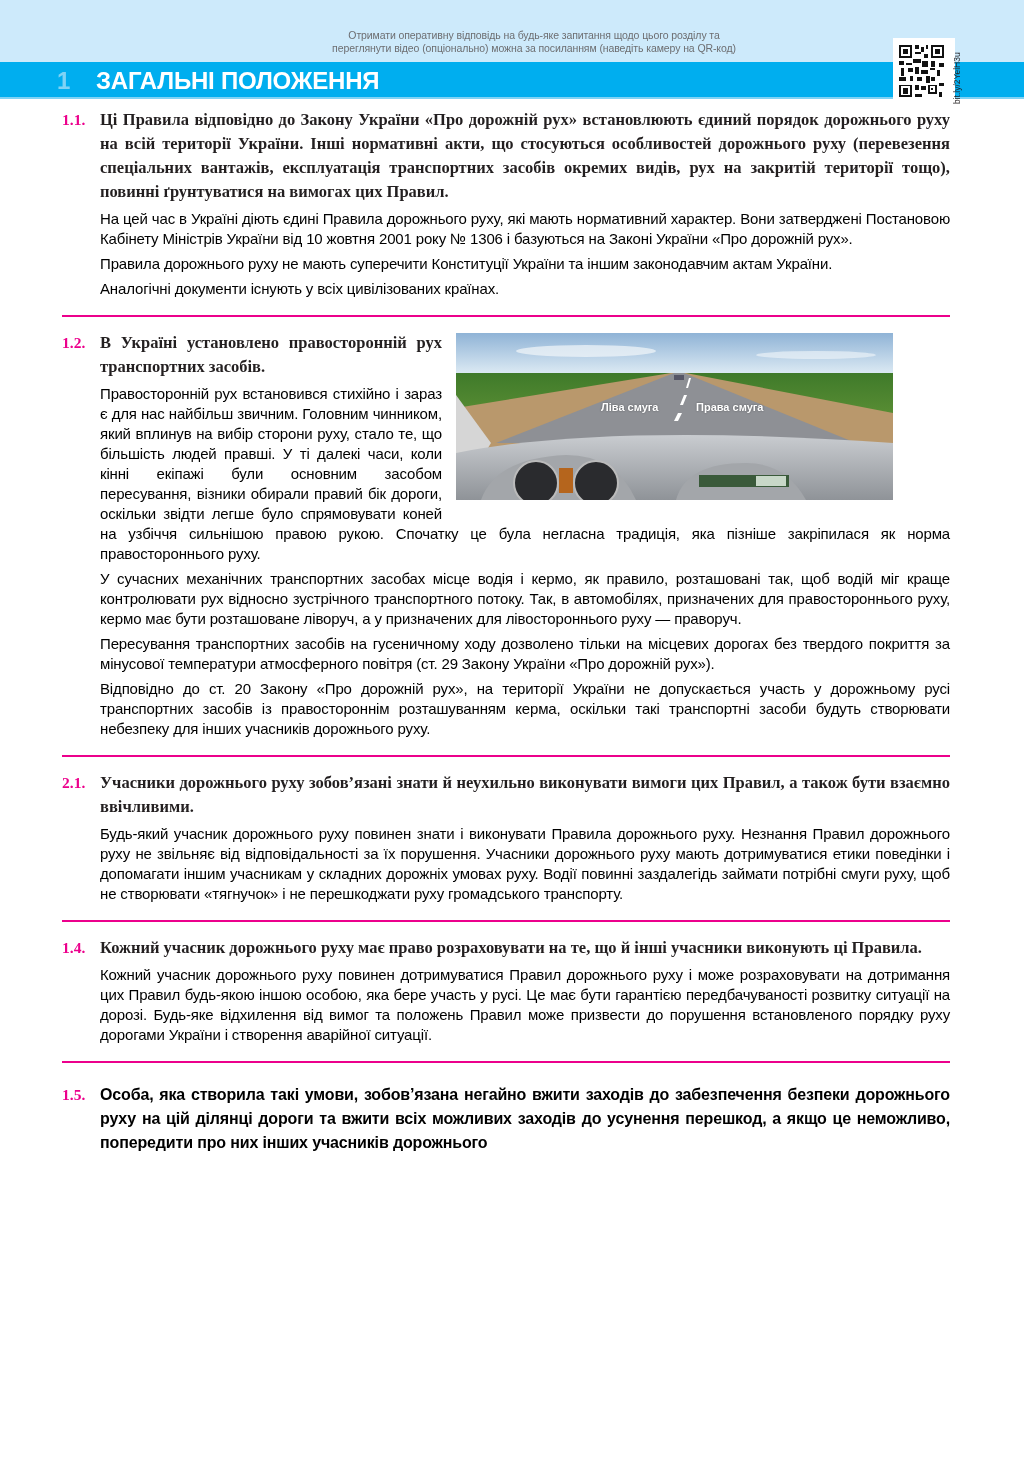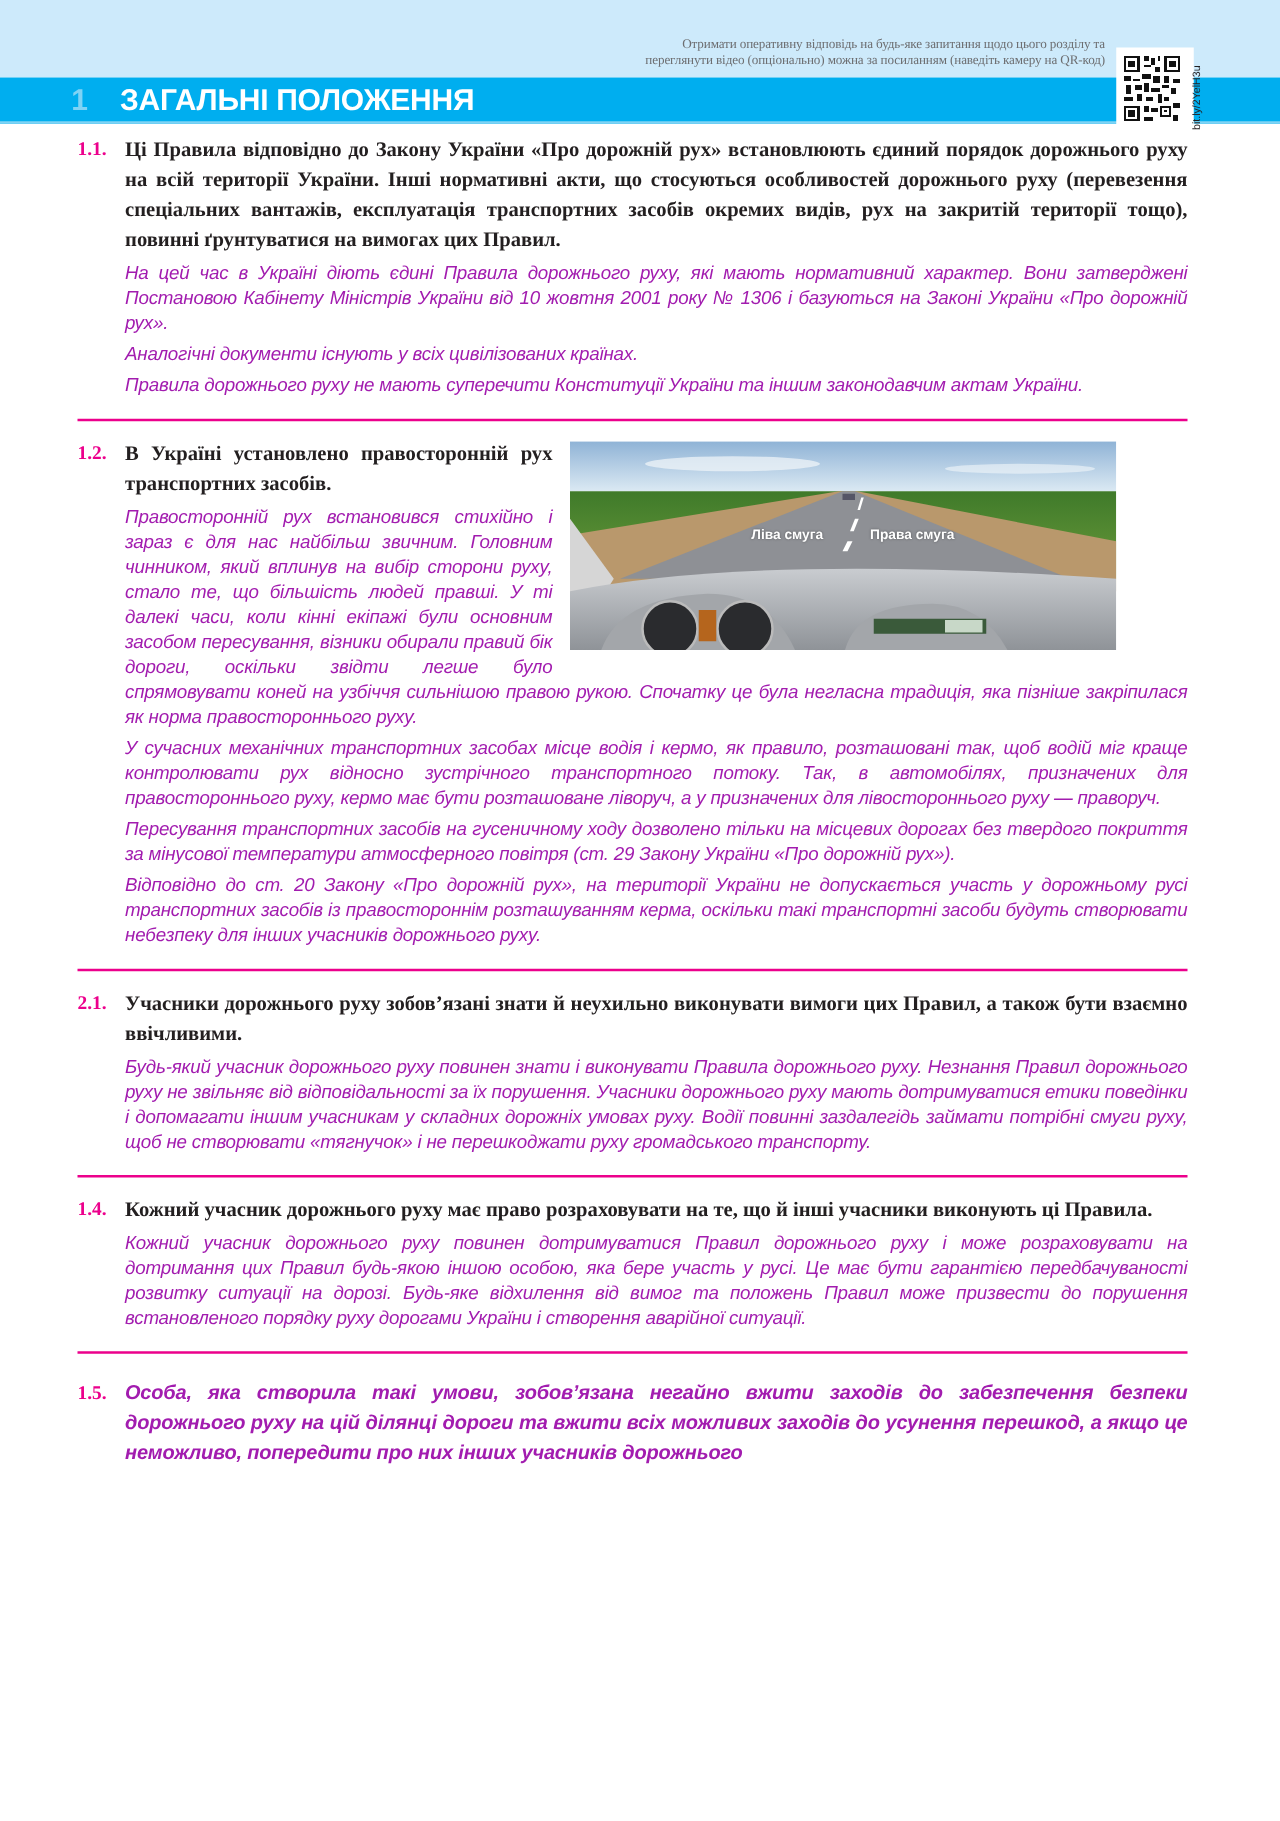--- a/index.html
+++ b/index.html
@@ -1,35 +1,35 @@
 <!DOCTYPE html>
 <html><head>
 <meta charset="utf-8">
 <style>
   * { box-sizing: border-box; margin: 0; padding: 0; }
   html, body { width: 1024px; height: 1457px; background: #ffffff; overflow: hidden; }
   body { font-family: "Liberation Sans", sans-serif; color: #231f20; position: relative; }
 
   .top-band { position: absolute; left: 0; top: 0; width: 1024px; height: 62px; background: #cdeafb; }
-  .qr-note { position: absolute; right: 140px; top: 29px; width: 700px; text-align: right;
-             font-family: Liberation Serif, serif; font-size: 10.5px; line-height: 13px; color: #6d6e71; letter-spacing: -0.1px; }
+  .qr-note { position: absolute; right: 140px; top: 29px; width: 700px; text-align: center;
+             font-family: Liberation Sans, sans-serif; font-size: 10.5px; line-height: 13px; color: #6d6e71; letter-spacing: -0.1px; }
   .title-band { position: absolute; left: 0; top: 62px; width: 1024px; height: 37px; background: #00aeef; border-bottom: 2px solid #7fd3f5; }
   .chapter-num { position: absolute; left: 57px; top: 66px; font-size: 24px; font-weight: bold; color: #7fd3f5; line-height: 30px; }
   .chapter-title { position: absolute; left: 96px; top: 66px; font-size: 24px; font-weight: bold; color: #ffffff; line-height: 30px; letter-spacing: -0.2px; }
 
   .qr-box { position: absolute; left: 893px; top: 38px; width: 62px; height: 66px; background: #fff; }
   .qr-code { position: absolute; left: 6px; top: 6px; width: 45px; height: 54px; }
   .qr-url { position: absolute; left: 952px; top: 104px; transform-origin: 0 0; transform: rotate(-90deg);
             font-size: 8.5px; color: #231f20; white-space: nowrap; width: 62px; }
 
   .content { position: absolute; left: 62px; top: 108px; width: 888px; }
   .section { position: relative; }
   .sec-head { position: relative; padding-left: 38px; font-size: 16.5px; line-height: 24px; font-weight: bold; color: #231f20; text-align: justify; font-family: Liberation Serif, serif; }
   .sec-num { position: absolute; left: 0; top: 0; color: #ec008c; font-weight: bold; font-size: 15.5px; }
-  .para { padding-left: 38px; font-size: 15px; line-height: 20px; color: #a21caf; text-align: justify; margin-top: 5px; letter-spacing: -0.15px; font-style: italic; }
+  .para { padding-left: 38px; font-size: 15px; line-height: 20px; color: #000000; text-align: justify; margin-top: 5px; letter-spacing: -0.15px; }
   .para.bold { font-weight: bold; font-size: 16px; line-height: 24px; margin-top: 20px; }
   .divider { height: 2px; background: #ec008c; margin: 16px 0 14px 0; width: 888px; }
 
   .img-wrap { float: right; width: 494px; height: 167px; margin: 2px 0 6px 14px; position: relative; overflow: hidden; }
   .lane-label { position: absolute; top: 63px; font-size: 11px; font-weight: bold; color: #fff; white-space: nowrap; text-shadow: 0 0 2px rgba(0,0,0,.4); }
   .lane-left { left: 145px; }
   .lane-right { left: 240px; }
 </style>
 </head>
 <body>
@@ -92,22 +92,22 @@
 <div class="qr-url">bit.ly/2YelH3u</div>
 
 <div class="content">
 
   <div class="section">
     <div class="sec-head">
       <span class="sec-num">1.1.</span>
       <span>Ці Правила відповідно до Закону України «Про дорожній рух» встановлюють єдиний порядок дорожнього руху на всій території України. Інші нормативні акти, що стосуються особливостей дорожнього руху (перевезення спеціальних вантажів, експлуатація транспортних засобів окремих видів, рух на закритій території тощо), повинні ґрунтуватися на вимогах цих Правил.</span>
     </div>
     <p class="para">На цей час в Україні діють єдині Правила дорожнього руху, які мають нормативний характер. Вони затверджені Постановою Кабінету Міністрів України від 10 жовтня 2001 року № 1306 і базуються на Законі України «Про дорожній рух».</p>
+    <p class="para">Правила дорожнього руху не мають суперечити Конституції України та іншим законодавчим актам України.</p>
     <p class="para">Аналогічні документи існують у всіх цивілізованих країнах.</p>
-    <p class="para">Правила дорожнього руху не мають суперечити Конституції України та іншим законодавчим актам України.</p>
   </div>
   <div class="divider"></div>
 
   <div class="section">
     <div class="img-wrap">
       <svg width="437" height="167" viewBox="0 0 437 167">
         <defs>
           <linearGradient id="sky" x1="0" y1="0" x2="0" y2="1">
             <stop offset="0" stop-color="#8fb3d6"></stop>
               <stop offset="1" stop-color="#dbe9f3"></stop>

